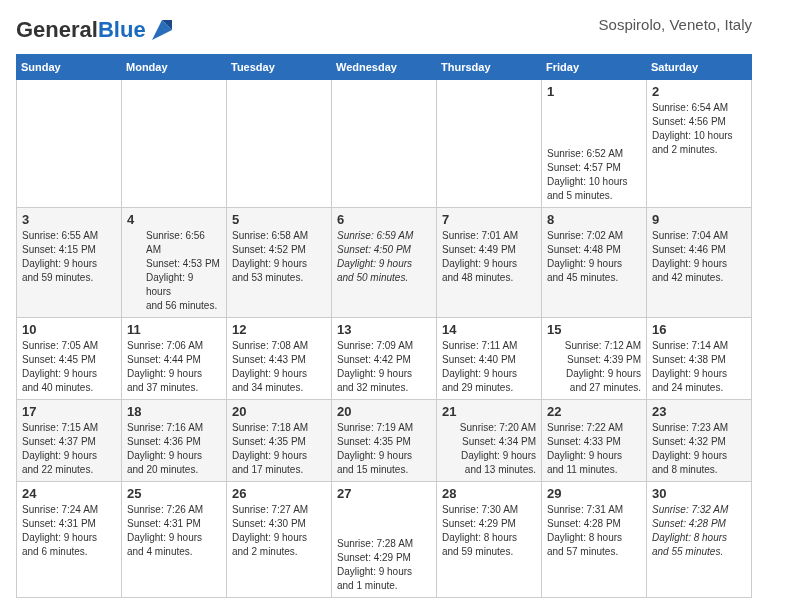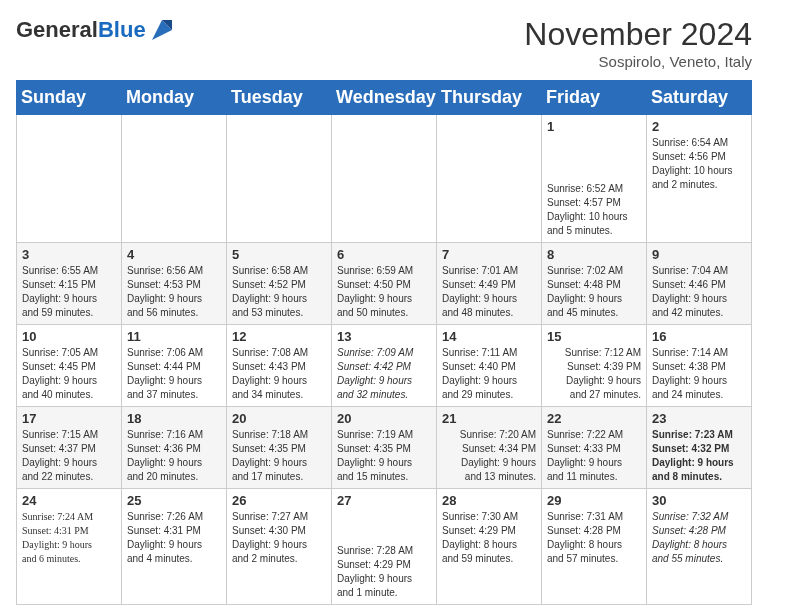--- a/index.html
+++ b/index.html
@@ -50,21 +50,21 @@
       color: #555;
     }
     table {
       width: 100%;
       border-collapse: collapse;
       table-layout: fixed;
     }
     th {
       background-color: #2a6ebb;
       color: #fff;
-      font-size: 18px;
+      font-size: 11px;
       font-weight: bold;
       padding: 6px 4px;
       text-align: left;
       border: 1px solid #2a6ebb;
     }
     td {
       border: 1px solid #ccc;
       vertical-align: top;
       padding: 4px 5px;
       font-size: 10.5px;
@@ -104,21 +104,20 @@
             <span class="logo-general">General</span><span class="logo-blue">Blue</span>
           </span>
           <svg class="logo-icon" viewBox="0 0 28 28" xmlns="http://www.w3.org/2000/svg">
             <polygon points="4,24 14,4 24,14" fill="#2a6ebb"></polygon>
             <polygon points="14,4 24,14 24,4" fill="#1a4a8a"></polygon>
           </svg>
         </div>
       </div>
     </div>
     <div class="title-block">
-      <div class="month-title">November 2024</div>
       <div class="subtitle">Sospirolo, Veneto, Italy</div>
     </div>
   </div>
 
   <table>
     <thead>
       <tr>
         <th><span>Sunday</span></th>
         <th><span>Monday</span></th>
         <th><span>Tuesday</span></th>
@@ -153,35 +152,35 @@
         <tr>
           <td>
             <div class="day-num">3</div>
             <div class="day-info" style="white-space: pre-line;">Sunrise: 6:55 AM
 Sunset: 4:15 PM
 Daylight: 9 hours
 and 59 minutes.</div>
           </td>
           <td>
             <div class="day-num">4</div>
-            <div class="day-info" style="white-space: pre-line;">Sunrise: 6:56 AM
+            <div class="day-info" style="white-space: pre-line; margin-left: 19px;">Sunrise: 6:56 AM
 Sunset: 4:53 PM
 Daylight: 9 hours
 and 56 minutes.</div>
           </td>
           <td>
             <div class="day-num">5</div>
             <div class="day-info" style="white-space: pre-line;">Sunrise: 6:58 AM
 Sunset: 4:52 PM
 Daylight: 9 hours
 and 53 minutes.</div>
           </td>
           <td>
             <div class="day-num">6</div>
-            <div class="day-info" style="white-space: pre-line;">Sunrise: 6:59 AM
+            <div class="day-info" style="white-space: pre-line; font-style: italic;">Sunrise: 6:59 AM
 Sunset: 4:50 PM
 Daylight: 9 hours
 and 50 minutes.</div>
           </td>
           <td>
             <div class="day-num">7</div>
             <div class="day-info" style="white-space: pre-line;">Sunrise: 7:01 AM
 Sunset: 4:49 PM
 Daylight: 9 hours
 and 48 minutes.</div>
@@ -218,21 +217,21 @@
           </td>
           <td>
             <div class="day-num">12</div>
             <div class="day-info" style="white-space: pre-line;">Sunrise: 7:08 AM
 Sunset: 4:43 PM
 Daylight: 9 hours
 and 34 minutes.</div>
           </td>
           <td>
             <div class="day-num">13</div>
-            <div class="day-info" style="white-space: pre-line; font-style: italic;">Sunrise: 7:09 AM
+            <div class="day-info" style="white-space: pre-line;">Sunrise: 7:09 AM
 Sunset: 4:42 PM
 Daylight: 9 hours
 and 32 minutes.</div>
           </td>
           <td>
             <div class="day-num">14</div>
             <div class="day-info" style="white-space: pre-line;">Sunrise: 7:11 AM
 Sunset: 4:40 PM
 Daylight: 9 hours
 and 29 minutes.</div>
@@ -290,30 +289,30 @@
           </td>
           <td>
             <div class="day-num">22</div>
             <div class="day-info" style="white-space: pre-line;">Sunrise: 7:22 AM
 Sunset: 4:33 PM
 Daylight: 9 hours
 and 11 minutes.</div>
           </td>
           <td>
             <div class="day-num">23</div>
-            <div class="day-info" style="white-space: pre-line; font-weight: bold;">Sunrise: 7:23 AM
+            <div class="day-info" style="white-space: pre-line;">Sunrise: 7:23 AM
 Sunset: 4:32 PM
 Daylight: 9 hours
 and 8 minutes.</div>
           </td>
         </tr>
         <tr>
           <td>
             <div class="day-num">24</div>
-            <div class="day-info" style="white-space: pre-line; font-family: Liberation Serif, serif;">Sunrise: 7:24 AM
+            <div class="day-info" style="white-space: pre-line;">Sunrise: 7:24 AM
 Sunset: 4:31 PM
 Daylight: 9 hours
 and 6 minutes.</div>
           </td>
           <td>
             <div class="day-num">25</div>
             <div class="day-info" style="white-space: pre-line;">Sunrise: 7:26 AM
 Sunset: 4:31 PM
 Daylight: 9 hours
 and 4 minutes.</div>

